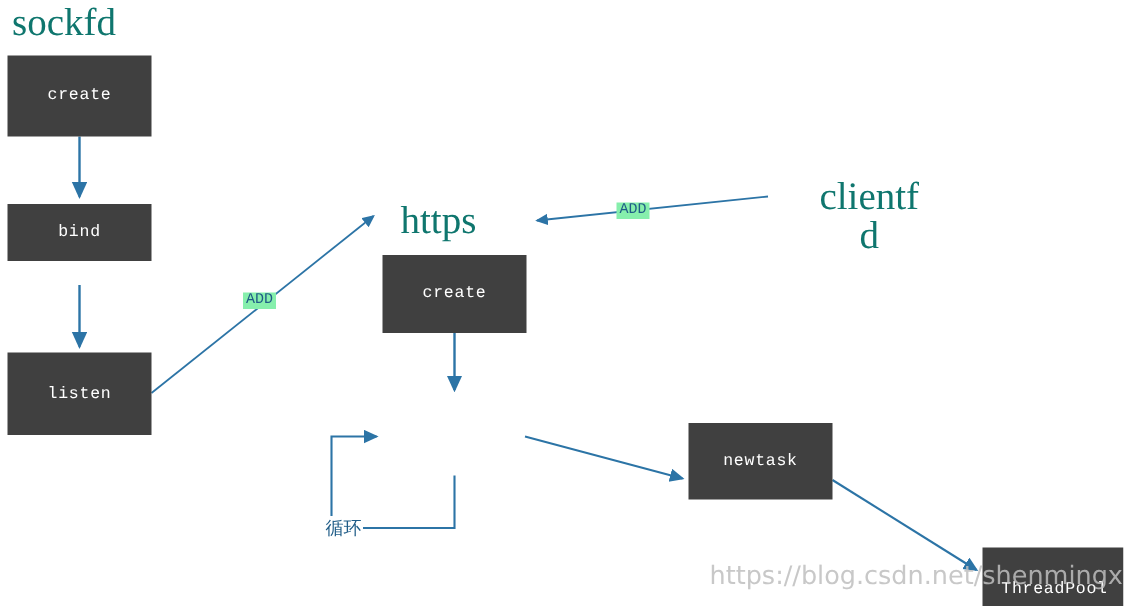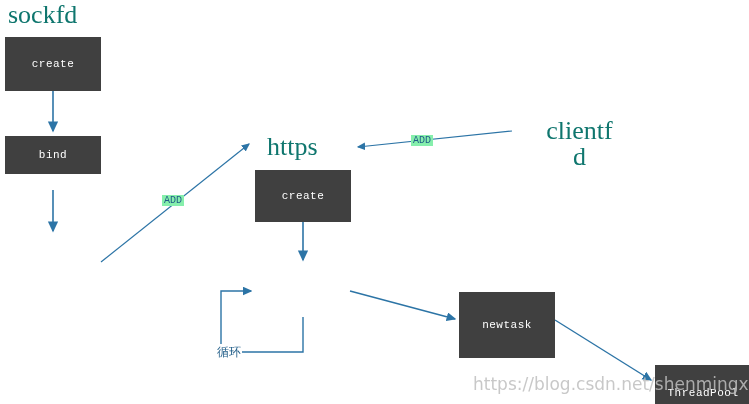--- a/index.html
+++ b/index.html
@@ -101,22 +101,23 @@
     <path d="M303,317 L303,352 L221,352 L221,291 L251,291" fill="none" stroke="#2c74a6" stroke-width="1.4" marker-end="url(#arrowhead)"></path>
   </svg>
 
   <div class="grouplabel" style="left:8px; top:2px;">sockfd</div>
   <div class="grouplabel" style="left:267px; top:134px;">https</div>
   <div class="grouplabel" style="left:522px; top:118px; width:115px; text-align:center;">clientf
 d</div>
 
   <div class="node" style="left:5px; top:37px; width:96px; height:54px;">create</div>
   <div class="node" style="left:5px; top:136px; width:96px; height:38px;">bind</div>
+  <div class="node" style="left:5px; top:235px; width:96px; height:55px;">listen</div>
   <div class="node" style="left:255px; top:170px; width:96px; height:52px;">create</div>
-  <div class="node" style="left:459px; top:292px; width:96px; height:66px;">newtask</div>
+  <div class="node" style="left:459px; top:282px; width:96px; height:51px;">newtask</div>
   <div class="node" style="left:655px; top:365px; width:96px; height:55px;">ThreadPool</div>
 
   <div class="edgelabel" style="left:162px; top:195px;">ADD</div>
   <div class="edgelabel" style="left:411px; top:135px;">ADD</div>
   <div class="cjk-label" style="left:216px; top:344px;">循环</div>
 
   <div class="watermark">https://blog.csdn.net/shenmingxueIT</div>
 
 </div>
 

